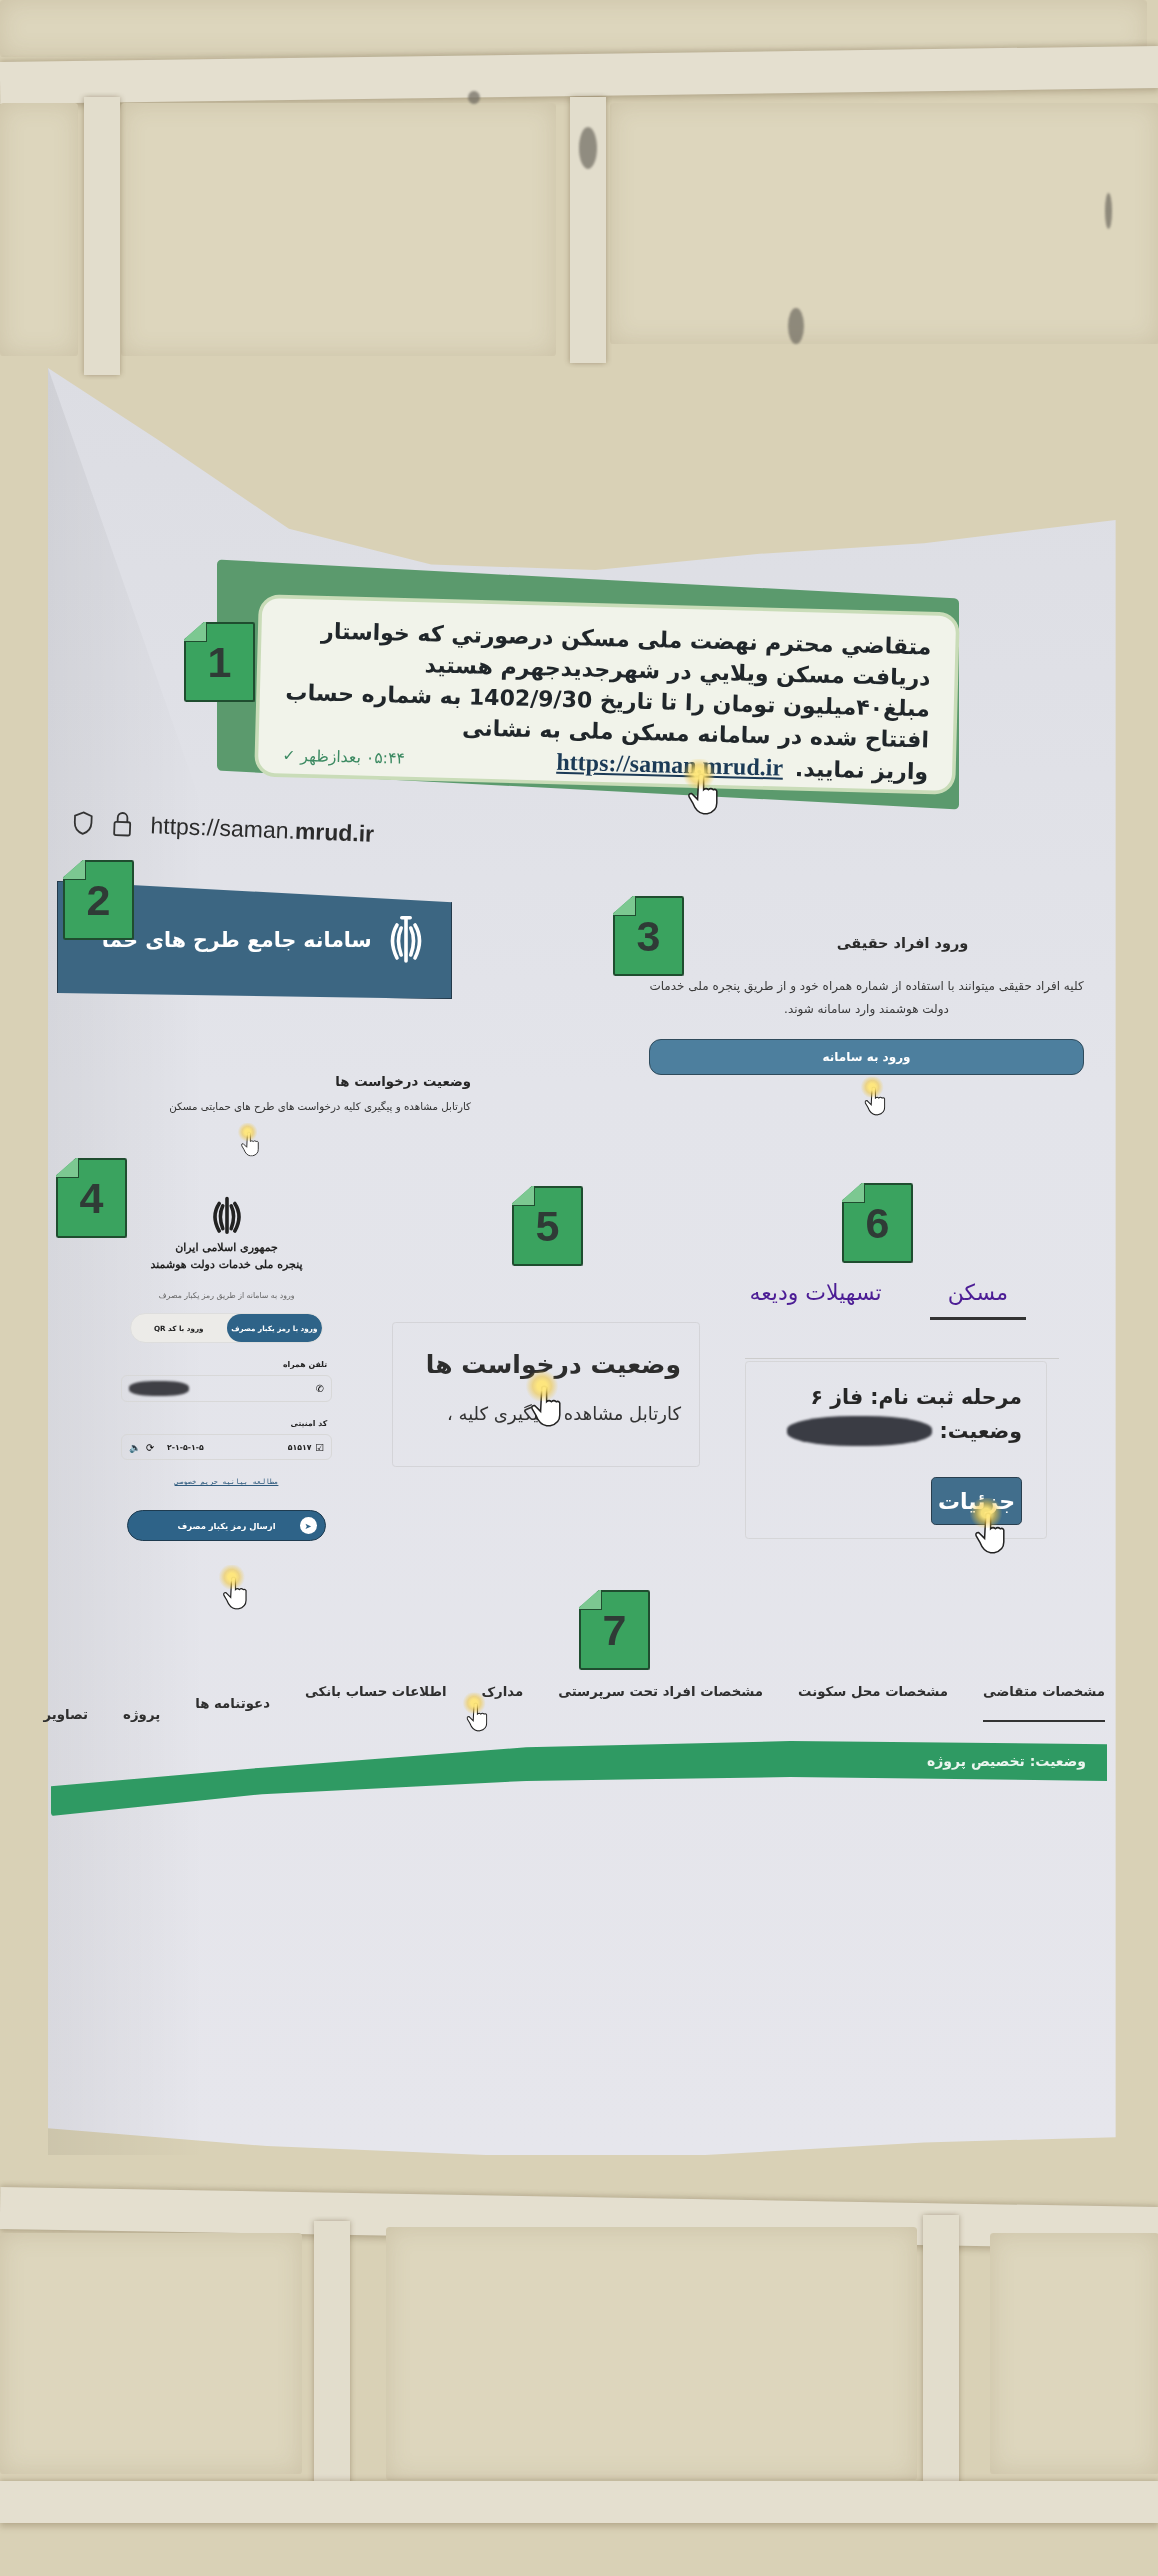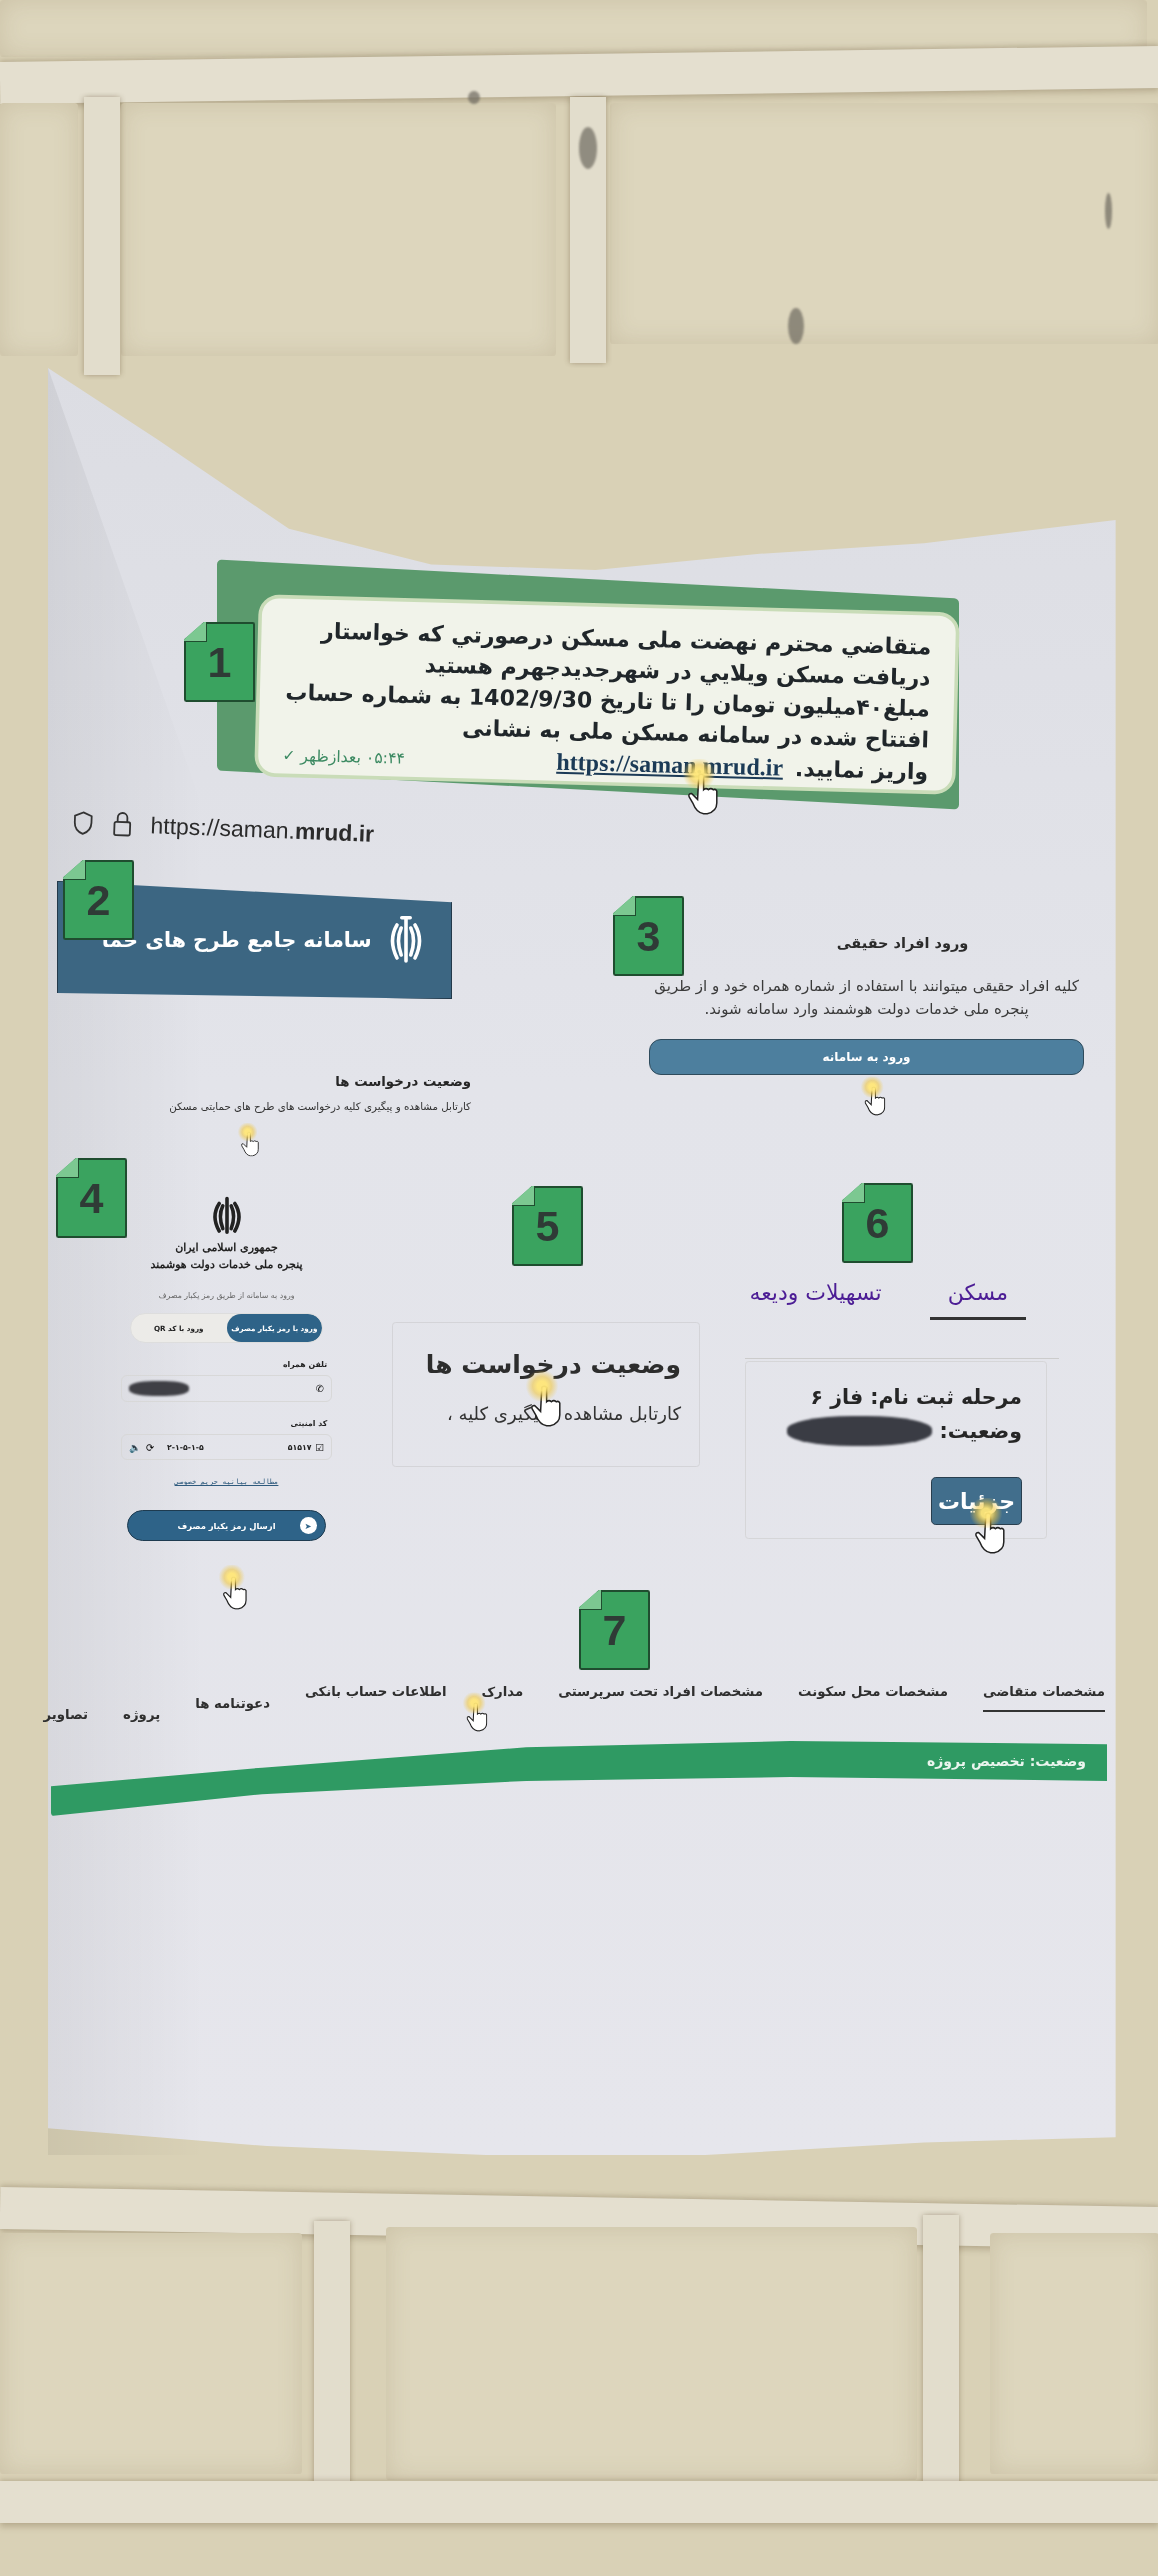--- a/index.html
+++ b/index.html
@@ -65,21 +65,21 @@
   .banner { position: absolute; left: 57px; top: 881px; width: 395px; height: 118px;
     background: #3c6682; border: 1.8px solid #23394a;
     clip-path: polygon(0 0, 100% 18%, 100% 100%, 0 95%);
     display: flex; align-items: center; justify-content: flex-end; padding-right: 24px; gap: 13.3px; direction: ltr; }
   .banner-title { font-size: 20.5px; font-weight: 700; color: #fff; direction: rtl; white-space: nowrap; }
   .emblem { width: 42px; height: 54px; color: #fff; }
 
   
   .login { position: absolute; left: 646px; top: 905px; width: 441px; direction: rtl; text-align: center; }
   .login-title { font-size: 14.5px; font-weight: 700; color: #2b2b2b; margin: 30px 0 12px 72px; }
-  .login-desc { font-size: 15px; color: #3a3a3a; line-height: 23px; margin-top: 24px; }
+  .login-desc { font-size: 12px; color: #3a3a3a; line-height: 23px; margin-top: 24px; }
   .login-btn { margin: 18px auto 0; width: 435px; height: 36px; background: #4d7f9e; border: 1.8px solid #2f4b5c;
     border-radius: 12px; color: #fff; font-size: 12px; font-weight: 700; display: flex; align-items: center; justify-content: center; }
 
   
   .req-small { position: absolute; left: 121px; top: 1074px; width: 350px; direction: rtl; text-align: right; }
   .req-small-title { font-size: 13.3px; font-weight: 700; color: #262626; }
   .req-small-desc { font-size: 10.3px; color: #333; margin-top: 11px; }
 
   
   .otp { position: absolute; left: 121px; top: 1183px; width: 211px; direction: rtl; text-align: center; }
@@ -112,21 +112,21 @@
   .reg-card { position: absolute; left: 745px; top: 1361px; width: 302px; height: 178px; border: 0.6px solid #d6d6d8; border-radius: 3.6px;
     direction: rtl; text-align: right; padding: 18px 24px 0 0; }
   .reg-line { font-size: 20.5px; font-weight: 700; color: #262626; line-height: 34px; display: flex; gap: 7.2px; align-items: center; }
   .reg-redact { width: 145px; height: 30px; background: #3a3c44; border-radius: 45%; filter: blur(1.2px); }
   .details-btn { position: absolute; right: 24px; top: 115px; width: 91px; height: 48px; background: #416e8c; border: 1.8px solid #293f4f; border-radius: 4.8px;
     color: #fff; font-size: 22px; font-weight: 700; display: flex; align-items: center; justify-content: center; }
 
   
   .tabs7 { position: absolute; left: 139px; top: 1684px; width: 966px; display: flex; direction: rtl; gap: 35px; align-items: flex-start; }
   .tab7 { font-size: 13.3px; font-weight: 700; color: #2f2f2f; white-space: nowrap; }
-  .tab7.active { border-bottom: 2.4px solid #333; padding-bottom: 11px; }
+  .tab7.active { border-bottom: 2.4px solid #333; padding-bottom: 21px; }
   .tab7:nth-child(n+6) { margin-top: 12px; }
   .tab7:nth-child(n+7) { margin-top: 23px; }
   .status-bar { position: absolute; left: 51px; top: 1738px; width: 1056px; height: 78px; background: #2f9a63;
     clip-path: polygon(0 62%, 20% 38%, 45% 12%, 70% 4%, 100% 8%, 100% 55%, 70% 50%, 45% 55%, 20% 72%, 0 100%);
     border-radius: 3.6px; }
   .status-bar-text { position: absolute; left: 905px; top: 1753px; width: 181px; direction: rtl; text-align: right; color: #eaf5ee; font-size: 14px; font-weight: 700; }
 
   
   .cursor { position: absolute; width: 30px; height: 42px; }
   .cursor .burst { position: absolute; left: -7.2px; top: -14.5px; width: 36px; height: 30px;

